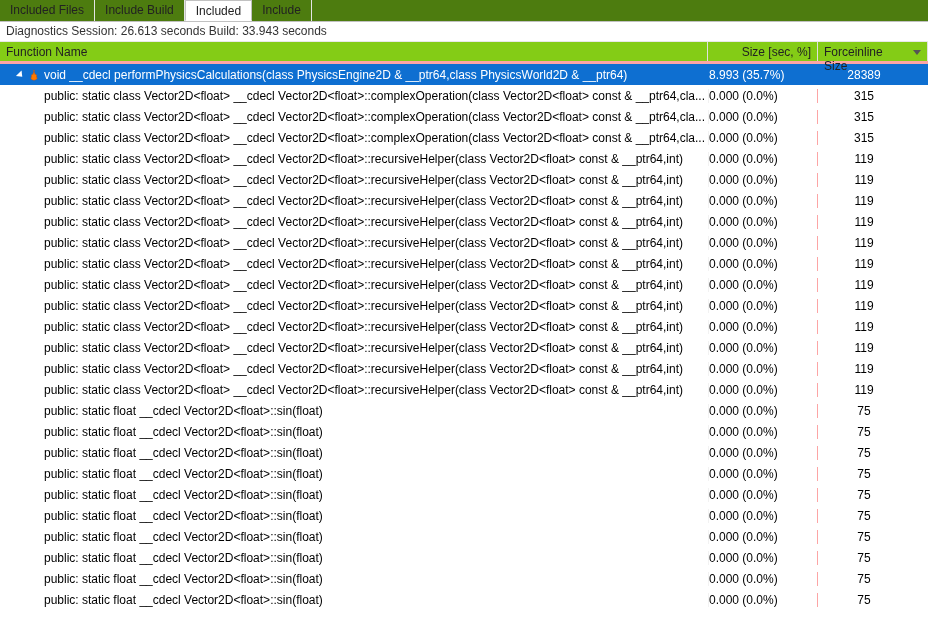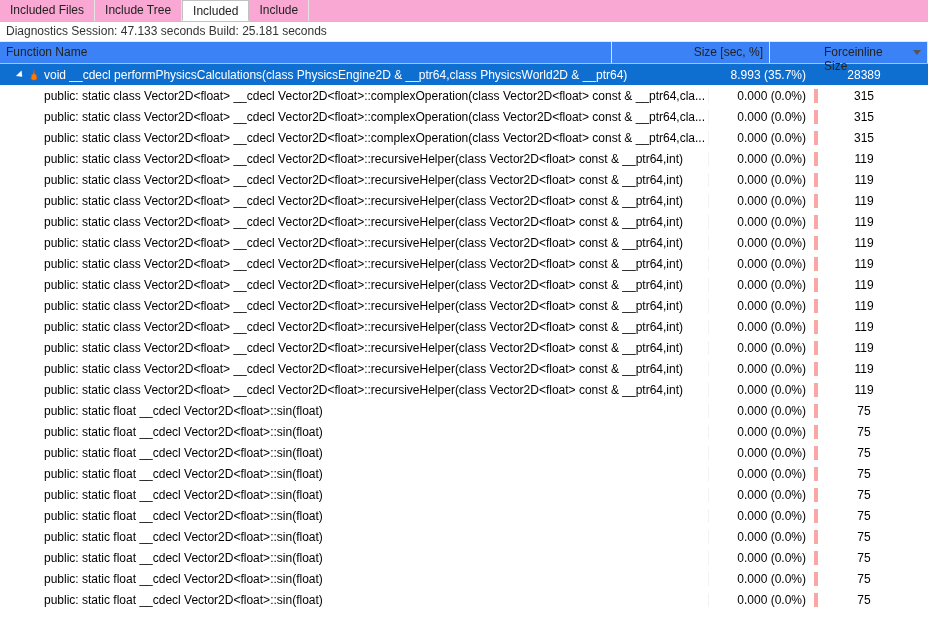--- a/index.html
+++ b/index.html
@@ -1,50 +1,50 @@
 <!DOCTYPE html>
 <html><head>
 <meta charset="utf-8">
 <style>
   * { box-sizing: border-box; margin: 0; padding: 0; }
   html, body { width: 928px; height: 637px; font-family: "Segoe UI", Tahoma, sans-serif; font-size: 12px; color: #000; background: #fff; overflow: hidden; }
-  .tabs { display: flex; height: 22px; border-bottom: 1px solid #c1c1c1; background: #f9a8d4; }
+  .tabs { display: flex; height: 22px; border-bottom: 1px solid #c1c1c1; background: #4d7c0f; }
   .tab { padding: 3px 10px 2px 10px; border-right: 1px solid #e4e4e4; cursor: pointer; color: #222; }
   .tab.active { background: #fff; border: 1px solid #c1c1c1; border-bottom: 1px solid #fff; position: relative; top: 0; }
   .session-bar { height: 20px; padding: 2px 6px; color: #333; border-bottom: 1px solid #e8e8e8; }
-  .headers { display: flex; height: 22px; border-bottom: 1px solid #fca5a5; background: #3b82f6; gap: 48px; }
+  .headers { display: flex; height: 22px; border-bottom: 3px solid #fca5a5; background: #84cc16; }
   .col-header { padding: 3px 6px; border-right: 1px solid #e0e0e0; color: #222; position: relative; }
   .col-name { flex: 1 1 auto; }
   .col-time { width: 110px; text-align: right; }
   .col-size { width: 110px; text-align: left; padding-right: 22px; }
   .sort-icon { position: absolute; right: 6px; top: 8px; width: 0; height: 0; border-left: 4px solid transparent; border-right: 4px solid transparent; border-top: 5px solid #555; }
   .rows { height: calc(637px - 22px - 20px - 22px); overflow: hidden; }
   .row { display: flex; height: 21px; align-items: center; border-bottom: 0; }
   .row.selected { background: #0e6fd1; color: #fff; }
   .cell-name { flex: 1 1 auto; padding-left: 6px; white-space: nowrap; overflow: hidden; text-overflow: ellipsis; display: flex; align-items: center; gap: 4px; }
-  .cell-time { width: 110px; text-align: right; padding-right: 8px; border-left: 1px solid #f2f2f2; border-right: 4px solid #fca5a5; }
+  .cell-time { width: 110px; text-align: left; padding-right: 8px; border-left: 1px solid #f2f2f2; border-right: 1px solid #fca5a5; }
   .cell-size { width: 110px; text-align: center; padding-right: 18px; }
   .row.selected .cell-time, .row.selected .cell-size { border-color: #0e6fd1; }
   .tree-toggle { display: inline-block; width: 0; height: 0; border-top: 4px solid transparent; border-bottom: 4px solid transparent; border-left: 5px solid #555; transform: rotate(45deg); margin-left: 2px; margin-right: 1px; }
   .row.selected .tree-toggle { border-left-color: #fff; }
   .flame { display: inline-flex; width: 12px; height: 12px; }
   .flame svg { width: 12px; height: 12px; }
   .indent { display: inline-block; }
 </style>
 </head>
 <body>
 
 <div class="tabs" id="tabs">
     <div class="tab">Included Files</div>
-    <div class="tab">Include Tree</div>
+    <div class="tab">Include Build</div>
     <div class="tab active">Included</div>
     <div class="tab">Include</div>
   </div>
 
-<div class="session-bar">Diagnostics Session: 47.133 seconds  Build: 25.181 seconds</div>
+<div class="session-bar">Diagnostics Session: 26.613 seconds  Build: 33.943 seconds</div>
 
 <div class="headers">
   <div class="col-header col-name">Function Name</div>
   <div class="col-header col-time">Size [sec, %]</div>
   <div class="col-header col-size">
     <span>Forceinline Size</span>
     <span class="sort-icon"></span>
   </div>
 </div>
 

